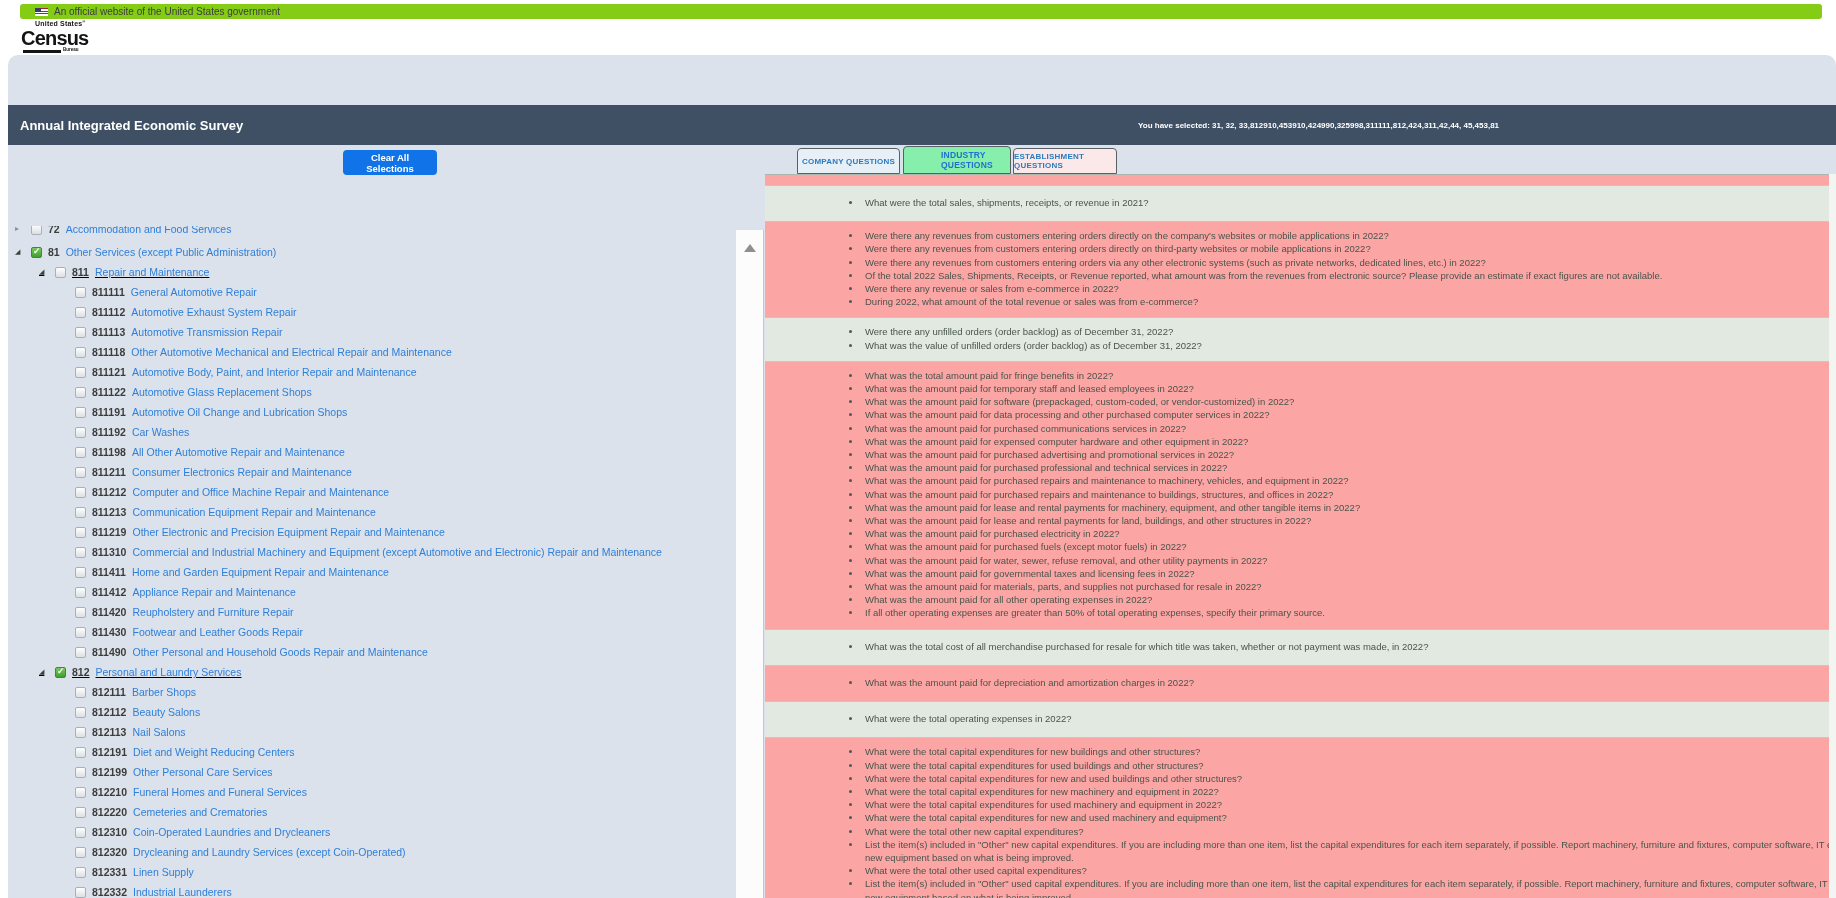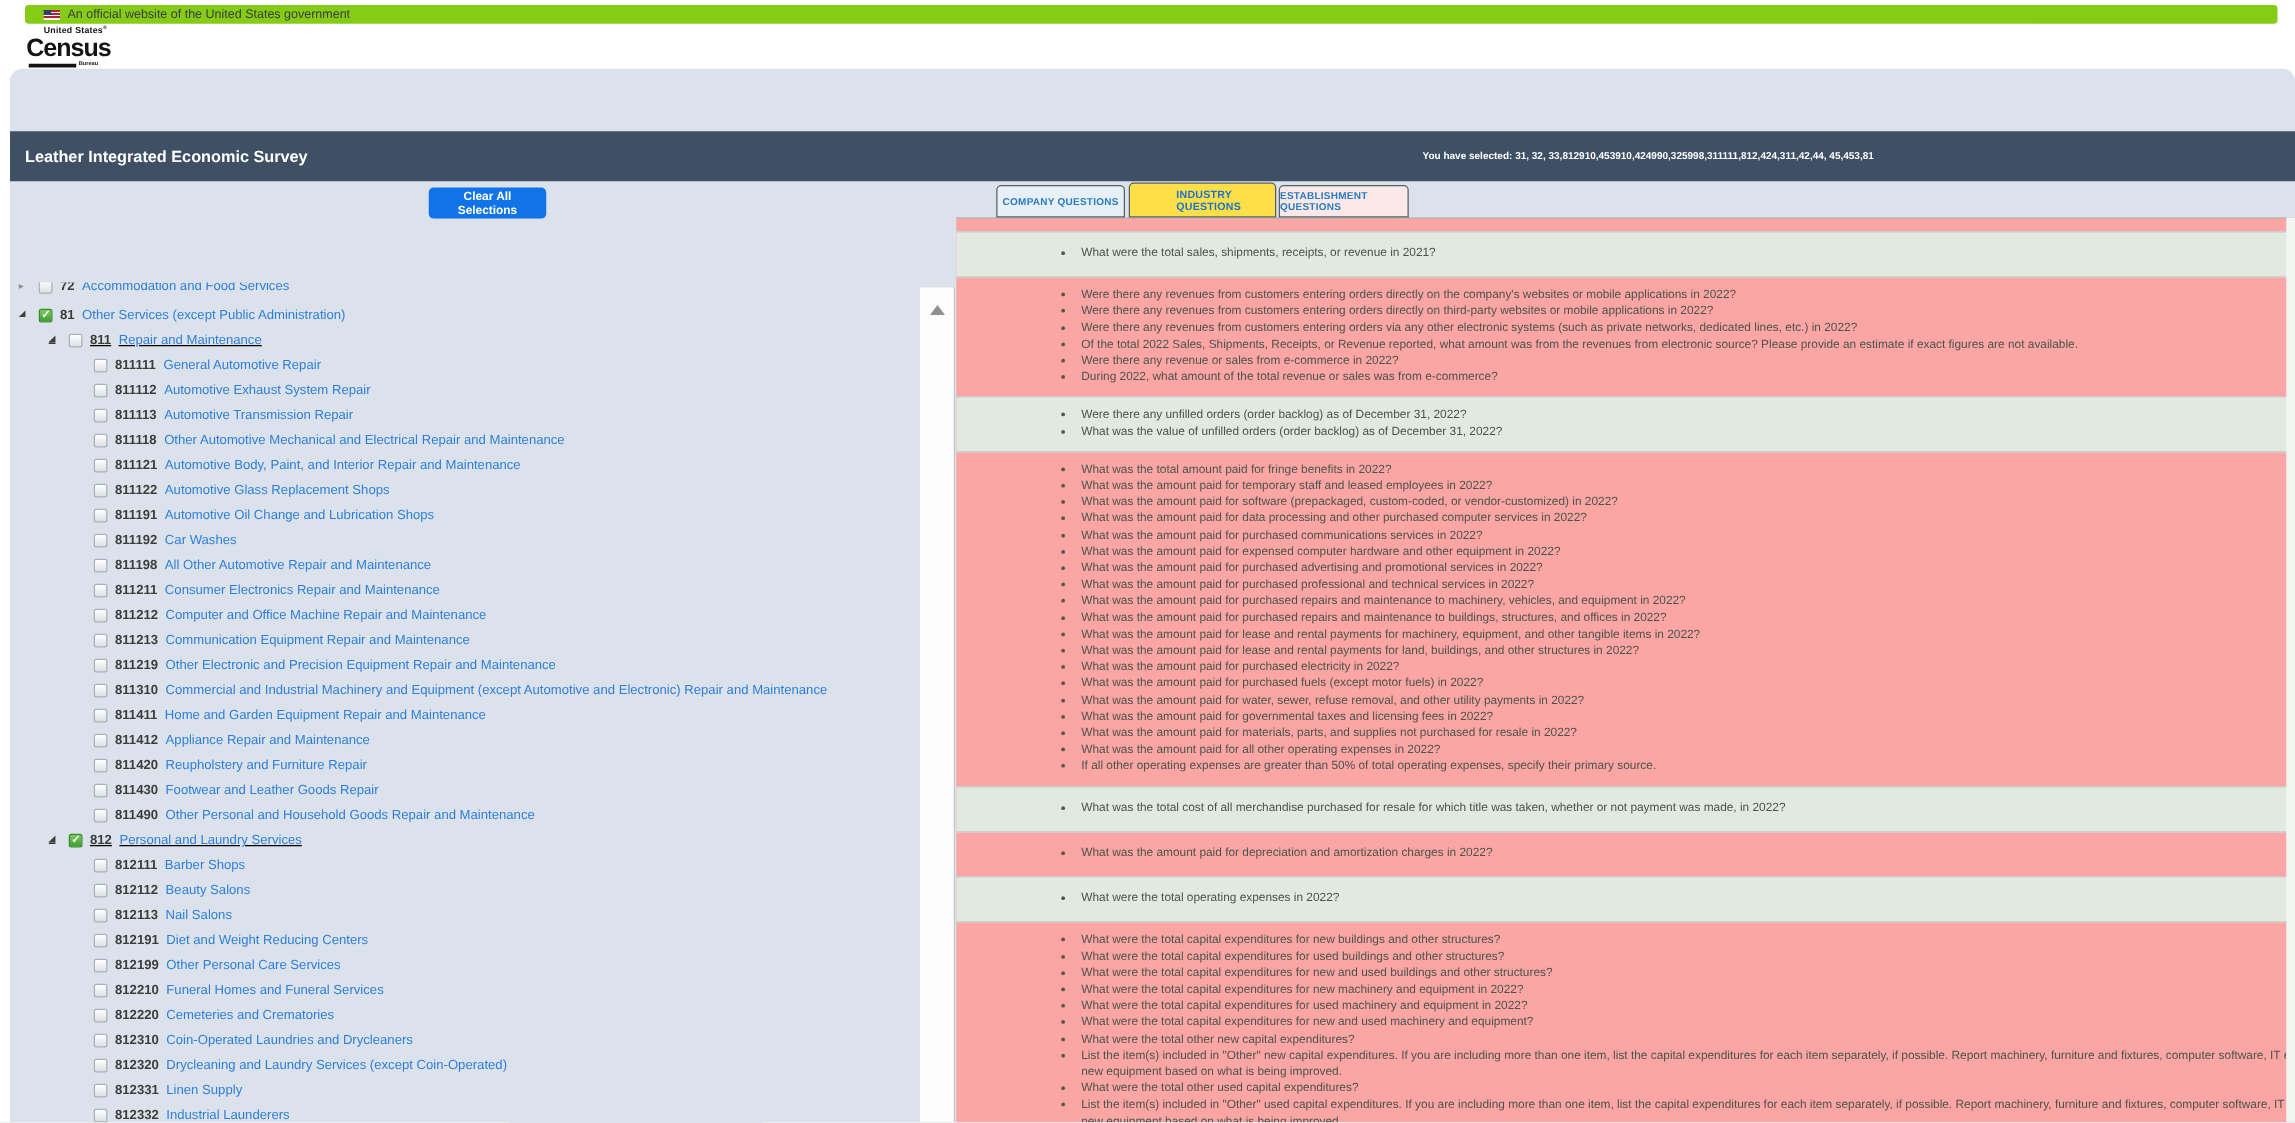--- a/index.html
+++ b/index.html
@@ -37,21 +37,21 @@
   
   .clear-btn{position:absolute;left:335px;top:95px;width:94px;height:25px;
     background:#1074e8;color:#fff;border:none;border-radius:4px;
     font-size:9.5px;font-weight:bold;font-family:inherit;cursor:pointer;}
   
   .tabs-wrap{position:absolute;left:769px;top:91px;height:30px;display:flex;align-items:flex-start;z-index:5;}
   .tab{box-sizing:border-box;height:26px;margin-top:2px;border:1.5px solid #5a5f64;
     border-radius:4px 4px 0 0;display:flex;align-items:center;justify-content:center;
     font-size:8px;font-weight:600;color:#2b7bc0;letter-spacing:.2px;cursor:pointer;}
   .tab:nth-child(1){width:103px;background:#e7f0f7;margin-right:3px;margin-left:20px;}
-  .tab:nth-child(2){width:118px;background:#fde047;margin-right:2px;padding-left:37px;}
+  .tab:nth-child(2){width:108px;background:#86efac;margin-right:2px;padding-left:37px;}
   .tab:nth-child(3){width:104px;background:#fbe9e9;}
   .tab.active{height:28px;margin-top:0;font-weight:bold;font-size:8.5px;color:#1f71d0;}
   
   .left-panel{position:absolute;left:0;top:120px;width:728px;bottom:0;
     background:#dbe2eb;overflow:hidden;}
   .tree{position:absolute;left:0;top:44px;right:0;}
   .tree-row{display:flex;align-items:center;height:20px;font-size:10.5px;white-space:nowrap;}
   .tree-row.first-clipped{margin-bottom:3px;}
   .lvl1{padding-left:7px;}
   .lvl2{padding-left:31px;text-decoration:underline;}
@@ -97,21 +97,21 @@
   <div class="logo-main">Census</div>
   <div class="logo-bottom">
     <span class="logo-bar"></span>
     <span class="logo-sub">Bureau</span>
   </div>
 </div>
 
 <div class="app">
 
   <div class="dark-header">
-    <div class="header-title">Leather Integrated Economic Survey</div>
+    <div class="header-title">Annual Integrated Economic Survey</div>
     <div class="header-selected">You have selected: 31, 32, 33,812910,453910,424990,325998,311111,812,424,311,42,44, 45,453,81</div>
   </div>
 
   <button class="clear-btn">Clear All Selections</button>
 
   <div class="tabs-wrap" id="tabs">
       <div class="tab">COMPANY QUESTIONS</div>
       <div class="tab active">INDUSTRY QUESTIONS</div>
       <div class="tab">ESTABLISHMENT QUESTIONS</div>
     </div>

